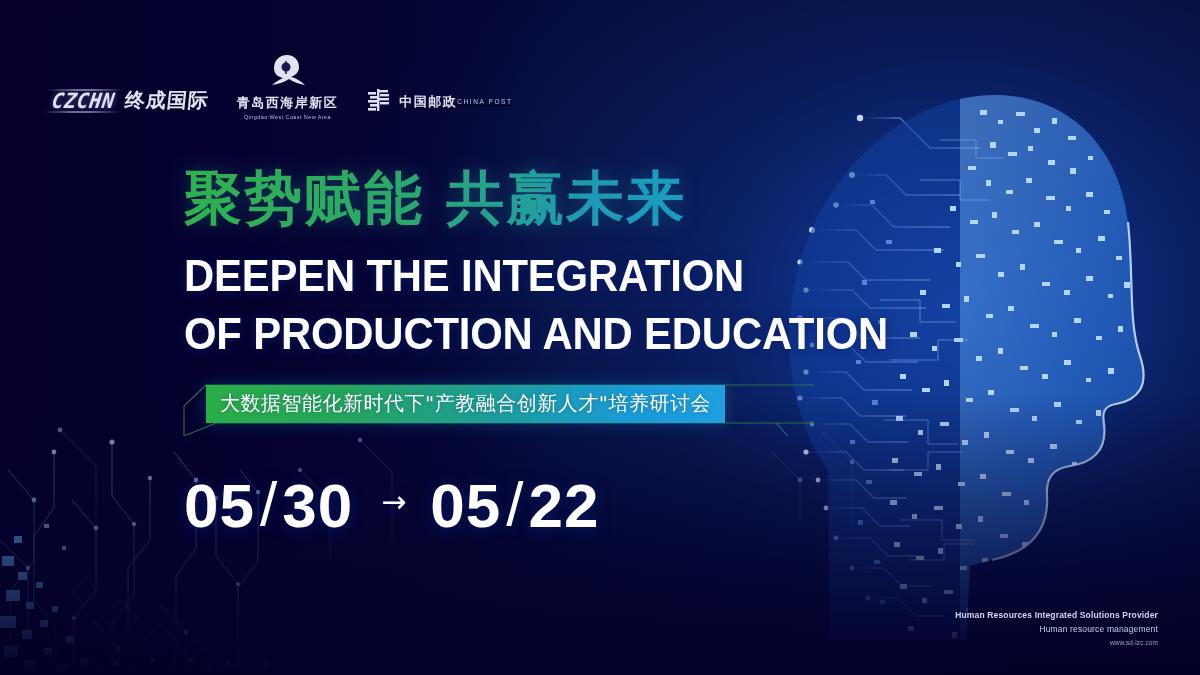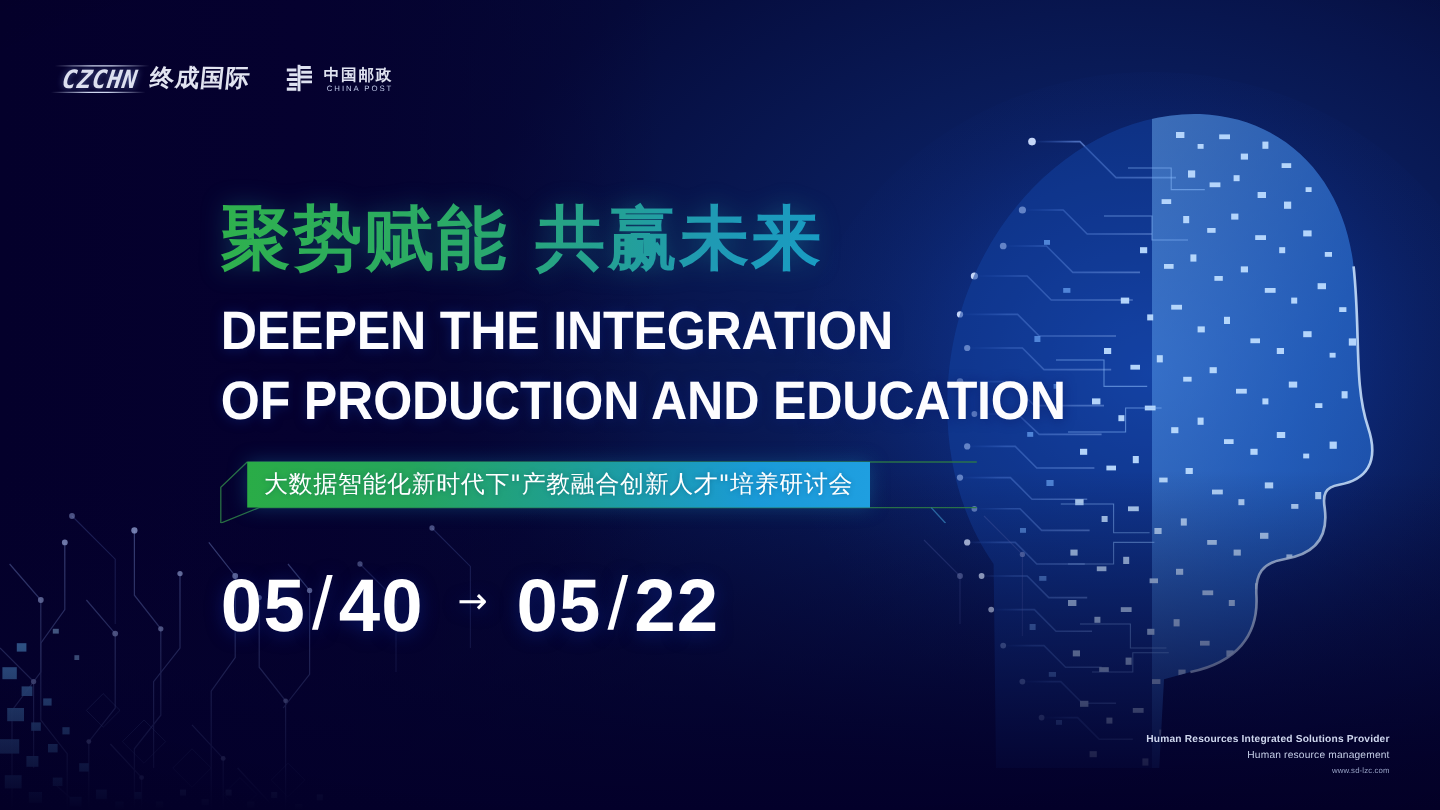--- a/index.html
+++ b/index.html
@@ -63,21 +63,21 @@
     font-family:"DejaVu Sans","Liberation Sans",sans-serif;
   }
 
   .logo-qingdao { flex-direction:column; align-items:center; gap:2px; }
   .qd-bird { width:44px; height:40px; }
   .qd-cn { font-size:13px; font-weight:bold; color:#f0f4ff; letter-spacing:1.5px; }
   .qd-en { font-size:5.5px; color:#b9c6ee; letter-spacing:.4px; transform:scaleY(1.1); }
 
   .logo-post { gap:7px; align-items:center; padding-bottom:4px; }
   .post-mark { width:26px; height:28px; }
-  .post-txt { display:flex; flex-direction:column; align-items:flex-end; }
+  .post-txt { display:flex; align-items:center;text-decoration:underline; }
   .post-cn { font-size:13px; font-weight:bold; color:#f0f4ff; letter-spacing:1.5px; line-height:1.1; }
   .post-en { font-size:6.5px; color:#ccd6f5; letter-spacing:1.6px; }
 
   
   .content { position:absolute; left:184px; top:168px; width:660px; }
 
   .cn-title {
     font-size:58px; font-weight:bold; line-height:1.06;
     letter-spacing:2px; white-space:nowrap;
     font-family:"DejaVu Sans","Liberation Sans",sans-serif;
@@ -467,20 +467,31 @@
   <div class="bg-bottom-dark"></div>
   <div class="vignette"></div>
 
   <div class="logo-bar">
 
     <div class="logo logo-czchn">
       <span class="czchn-mark">CZCHN</span>
       <span class="czchn-cn">终成国际</span>
     </div>
 
+    <div class="logo logo-qingdao">
+      <svg class="qd-bird" viewBox="0 0 44 40">
+        <path d="M22 3 C14 3 9 9 9 16 C9 22 13 25 18 26 C14 28 10 30 7 33
+                 C14 32 20 30 24 27 C28 30 34 32 40 33
+                 C36 29 31 26 26 25 C31 23 34 20 34 15 C34 8 29 3 22 3 Z" fill="#f2f6ff"></path>
+        <circle cx="21" cy="15" r="4.5" fill="#1a1a50"></circle>
+        <path d="M21 9 L21 22" stroke="#1a1a50" stroke-width="1.6"></path>
+      </svg>
+      <span class="qd-cn">青岛西海岸新区</span>
+      <span class="qd-en">Qingdao West Coast New Area</span>
+    </div>
 
     <div class="logo logo-post">
       <svg class="post-mark" viewBox="0 0 26 28">
         <g fill="#eef3ff">
           <path d="M2 4 h8 v2.6 h-8 Z"></path>
           <path d="M4 8 h7 v2.6 h-7 Z"></path>
           <path d="M2 12 h9 v2.6 h-9 Z"></path>
           <path d="M4 16 h7 v2.6 h-7 Z"></path>
           <path d="M2 20 h8 v2.6 h-8 Z"></path>
           <path d="M12 2 h10 v2.4 h-10 Z"></path>
@@ -513,21 +524,21 @@
         <path d="M600 45 L612 58" fill="none" stroke="#2f6fa8" stroke-width="1.1" opacity=".9"></path>
       </svg>
       <div class="ribbon">
         <span class="ribbon-text">大数据智能化新时代下"产教融合创新人才"培养研讨会</span>
       </div>
     </div>
 
     <div class="dates">
       <span class="date-num">05</span>
       <span class="date-sep">/</span>
-      <span class="date-num">40</span>
+      <span class="date-num">30</span>
       <span class="date-arrow">→</span>
       <span class="date-num">05</span>
       <span class="date-sep">/</span>
       <span class="date-num">22</span>
     </div>
   </div>
 
   <div class="footer">
     <div class="f1">Human Resources Integrated Solutions Provider</div>
     <div class="f2">Human resource management</div>

